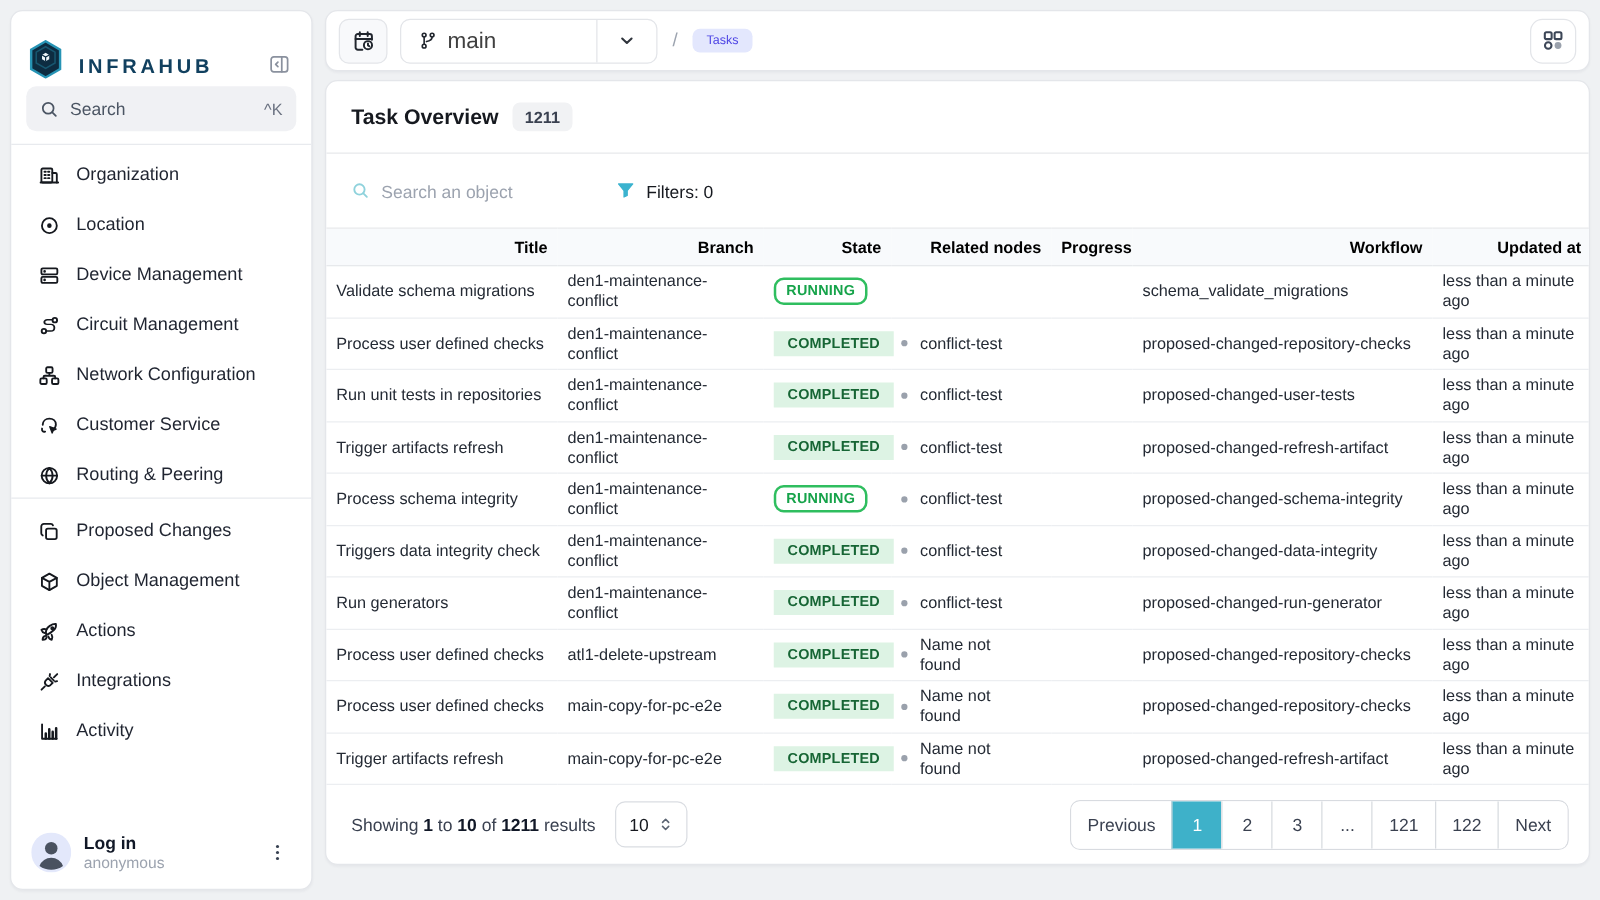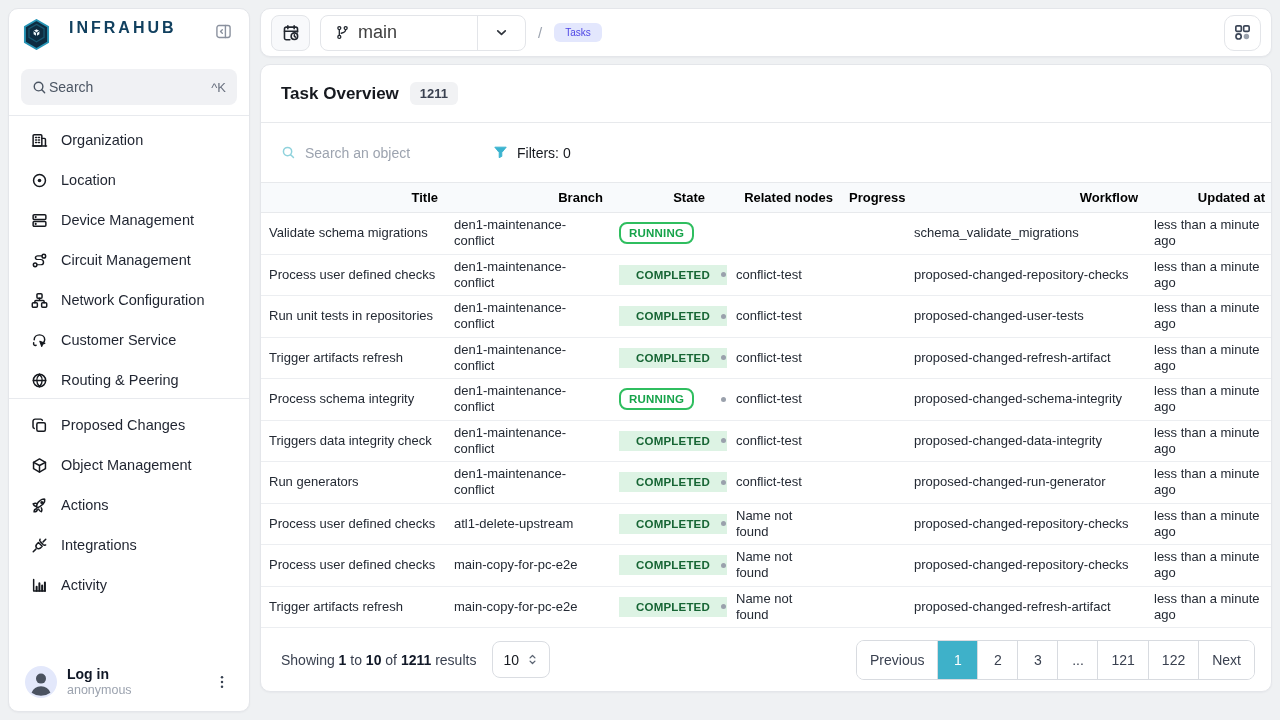--- a/index.html
+++ b/index.html
@@ -4,25 +4,25 @@
 <style>
   * { margin:0; padding:0; box-sizing:border-box; }
   html,body { width:1280px; height:720px; }
   body { font-family:"Liberation Sans", sans-serif; background:#eff1f3; color:#1b1f27; overflow:hidden; }
   .app { position:relative; width:1280px; height:720px; }
 
   .card { background:#fff; border:1px solid #e4e6ea; border-radius:10px; box-shadow:0 1px 2px rgba(16,24,40,.04); }
 
   
   .sidebar { position:absolute; left:8px; top:8px; width:242px; height:704px; display:flex; flex-direction:column; padding:10px 12px 12px; }
-  .logo-row { display:flex; align-items:flex-start; gap:19px; height:44px; padding:0 2px; }
+  .logo-row { display:flex; align-items:flex-end; gap:13px; height:44px; padding:0 2px; }
   .logo-mark { width:27px; height:31px; flex:0 0 auto; }
   .brand { font-size:16px; font-weight:700; letter-spacing:3px; color:#11405f; }
   .collapse-btn { margin-left:auto; width:24px; height:24px; border:none; background:transparent; color:#8a919e; cursor:pointer; display:flex; align-items:center; justify-content:center; }
-  .searchbar { margin-top:6px; height:36px; background:#f0f1f4; border-radius:8px; display:flex; align-items:center; gap:2px; padding:0 11px; color:#4b5563; font-size:14px; cursor:text; }
+  .searchbar { margin-top:6px; height:36px; background:#f0f1f4; border-radius:8px; display:flex; align-items:center; gap:9px; padding:0 11px; color:#4b5563; font-size:14px; cursor:text; }
   .searchbar .kbd { margin-left:auto; color:#6b7280; font-size:13px; }
   .side-divider { border-top:1px solid #e8eaee; margin:10px -12px 0; }
   .nav-scroll { margin-top:4px; height:268px; overflow:hidden; }
   .nav-list { display:flex; flex-direction:column;text-align:center; }
   .nav-item { display:flex; align-items:center; gap:13px; height:40px; padding:0 10px; border-radius:8px; font-size:14.5px; color:#1f2430; cursor:pointer; }
   .nav-item .nicon { width:17px; height:17px; color:#15181e; display:flex; }
   .nav-item .nicon svg { width:17px; height:17px; }
   .nav-lower { margin-top:6px; }
   .user-row { margin-top:auto; display:flex; align-items:center; gap:10px; padding:6px 4px 0; }
   .avatar { width:32px; height:32px; flex:0 0 auto; }
@@ -52,21 +52,21 @@
   .obj-search { display:flex; align-items:center; gap:9px; width:212px; color:#9ca3af; font-size:14px; cursor:text; }
   .obj-search .sic { color:#8fd2dc; display:flex; }
   .filters { display:flex; align-items:center; gap:9px; font-size:14px; color:#16191f; cursor:pointer; }
   .filters .fic { color:#3bb3cf; display:flex; }
 
   table.tasks { width:100%; border-collapse:collapse; table-layout:fixed; }
   .tasks thead th { background:#f8fafc; border-top:1px solid #e7e9ec; border-bottom:1px solid #e7e9ec; height:30px; font-size:13px; font-weight:700; color:#000000; text-align:right; padding:0 8px;margin-top:40px; }
   .tasks tbody td { border-bottom:1px solid #eceef1; height:41px; font-size:13px; color:#242a34; padding:4px 8px; vertical-align:middle; line-height:1.25; }
   .col-title{width:185px}.col-branch{width:165px}.col-state{width:102px}.col-related{width:128px}.col-progress{width:65px}.col-workflow{width:240px}.col-updated{width:127px}
   td.wf { padding-right:34px; }
-  .badge-state { display:inline-block; font-size:11.5px; font-weight:700; letter-spacing:.2px; padding:3px 17px; border-radius:0; white-space:nowrap; }
+  .badge-state { display:inline-block; font-size:11.5px; font-weight:700; letter-spacing:.2px; padding:3px 11px; border-radius:0; white-space:nowrap; }
   .state-completed { background:#ddf3e4; color:#166534; }
   .state-running { background:#fff; color:#16a34a; border:2px solid #2fbe5f; padding:2px 8px; border-radius:8px; }
   .related-wrap { display:flex; align-items:center; gap:10px; }
   .related-dot { width:5px; height:5px; border-radius:50%; background:#9aa1ac; flex:0 0 auto; }
   .related-text { max-width:68px; }
 
   .footer-row { display:flex; align-items:center; padding:0 16px 0 20px; flex:1; }
   .showing { font-size:14px; color:#3a4150; }
   .showing b { color:#111827; }
   .pagesize { margin-left:16px; display:flex; align-items:center; gap:7px; border:1px solid #dadde2; border-radius:8px; padding:0 10px; height:37px; font-size:14px; color:#16191f; cursor:pointer; }

